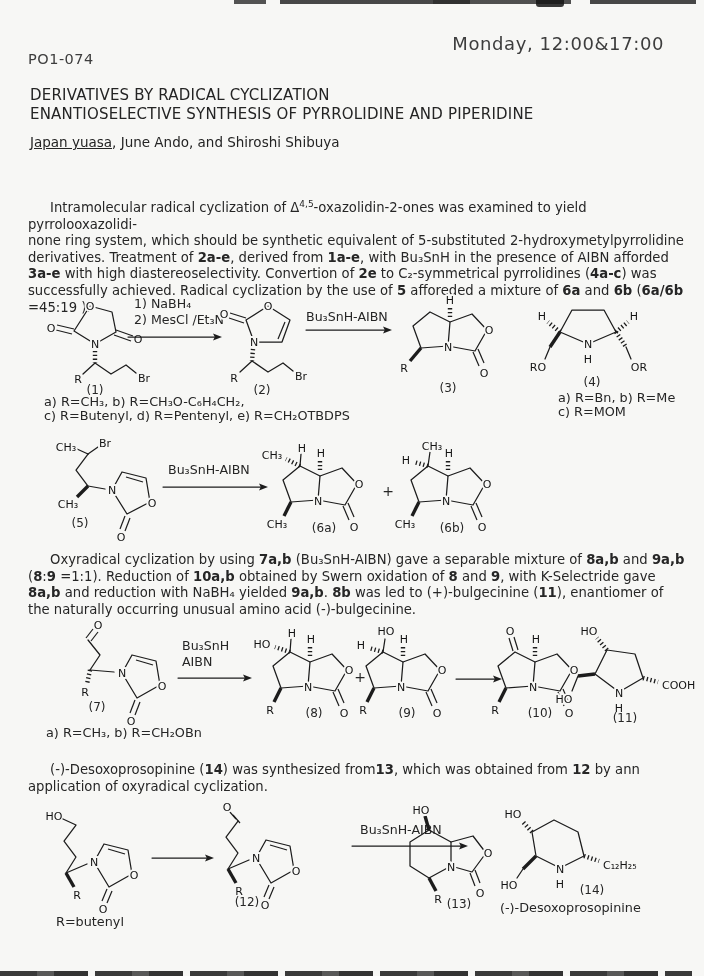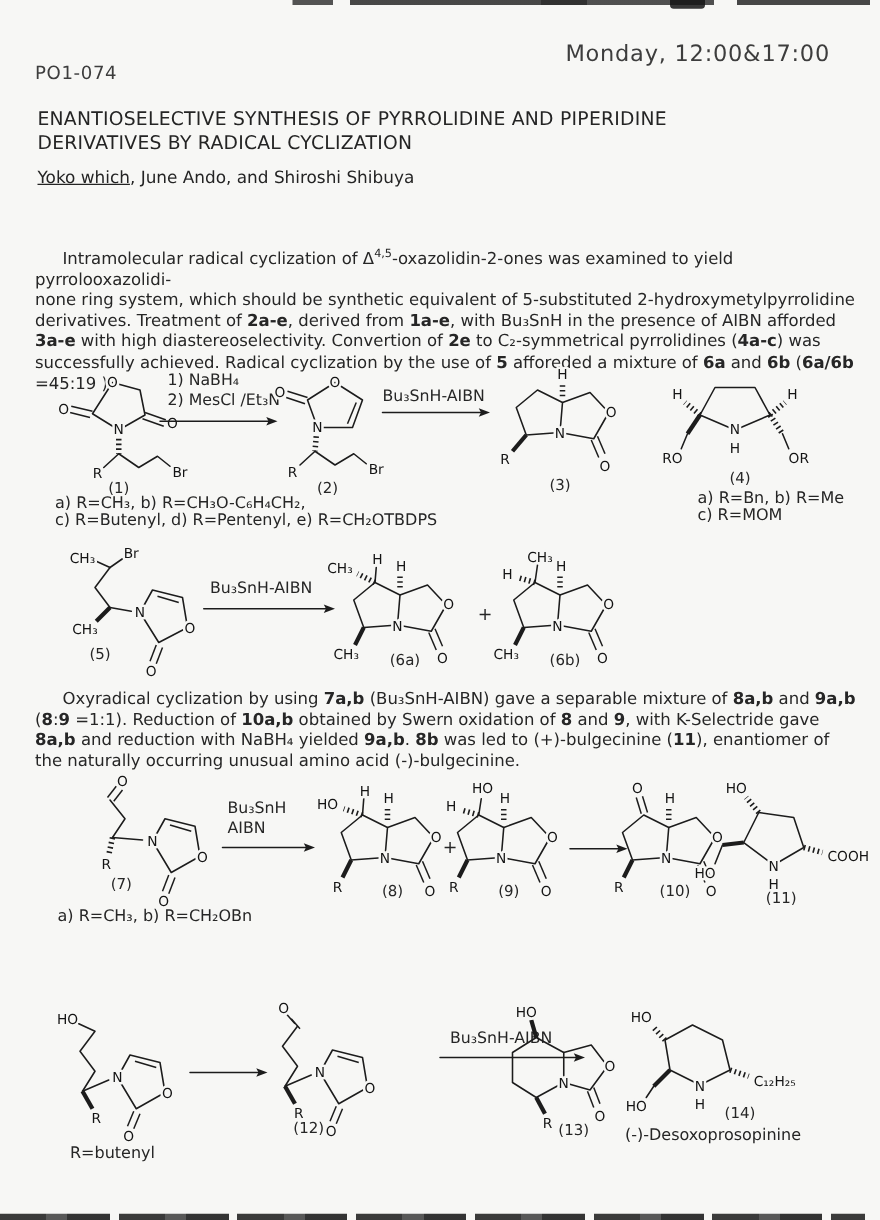--- a/index.html
+++ b/index.html
@@ -40,28 +40,29 @@
 </style>
 </head>
 <body>
 
 <div id="page">
 
   <div class="abs" id="paper-code">PO1-074</div>
   <div class="abs" id="session">Monday, 12:00&amp;17:00</div>
 
   <div class="abs" id="title">
+    <div>DERIVATIVES BY RADICAL CYCLIZATION</div>
     <div>ENANTIOSELECTIVE SYNTHESIS OF PYRROLIDINE AND PIPERIDINE</div>
-    <div>DERIVATIVES BY RADICAL CYCLIZATION</div>
   </div>
 
-  <div class="abs" id="authors"><span style="text-decoration: underline;">Yoko which</span><span>, June Ando, and Shiroshi Shibuya</span></div>
+  <div class="abs" id="authors"><span style="text-decoration: underline;">Japan yuasa</span><span>, June Ando, and Shiroshi Shibuya</span></div>
 
   <div class="abs para" id="p1"><span>Intramolecular radical cyclization of  Δ</span><sup>4,5</sup><span>-oxazolidin-2-ones was examined to yield pyrrolooxazolidi-</span><br><span>none ring system, which should be synthetic equivalent  of 5-substituted 2-hydroxymetylpyrrolidine</span><br><span>derivatives.  Treatment of </span><span style="font-weight: bold;">2a-e</span><span>, derived from </span><span style="font-weight: bold;">1a-e</span><span>, with Bu₃SnH in the presence of AIBN afforded</span><br><span style="font-weight: bold;">3a-e</span><span> with high diastereoselectivity. Convertion of </span><span style="font-weight: bold;">2e</span><span> to C₂-symmetrical pyrrolidines (</span><span style="font-weight: bold;">4a-c</span><span>) was</span><br><span>successfully achieved. Radical cyclization by the use of </span><span style="font-weight: bold;">5</span><span> afforeded a mixture of </span><span style="font-weight: bold;">6a</span><span> and </span><span style="font-weight: bold;">6b</span><span> (</span><span style="font-weight: bold;">6a/6b</span><br><span>=45:19 ).</span></div>
   <div class="abs para" id="p2"><span>Oxyradical cyclization by using </span><span style="font-weight: bold;">7a,b</span><span> (Bu₃SnH-AIBN) gave a separable mixture of </span><span style="font-weight: bold;">8a,b</span><span> and </span><span style="font-weight: bold;">9a,b</span><br><span>(</span><span style="font-weight: bold;">8</span><span>:</span><span style="font-weight: bold;">9</span><span> =1:1).  Reduction of </span><span style="font-weight: bold;">10a,b</span><span> obtained by Swern oxidation of </span><span style="font-weight: bold;">8</span><span> and </span><span style="font-weight: bold;">9</span><span>, with K-Selectride gave</span><br><span style="font-weight: bold;">8a,b</span><span> and  reduction with NaBH₄ yielded </span><span style="font-weight: bold;">9a,b</span><span>.   </span><span style="font-weight: bold;">8b</span><span> was led to (+)-bulgecinine (</span><span style="font-weight: bold;">11</span><span>), enantiomer of</span><br><span>the naturally occurring unusual amino acid (-)-bulgecinine.</span></div>
+  <div class="abs para" id="p3"><span>(-)-Desoxoprosopinine (</span><span style="font-weight: bold;">14</span><span>) was synthesized from</span><span style="font-weight: bold;">13</span><span>, which was obtained  from </span><span style="font-weight: bold;">12</span><span> by  ann</span><br><span>application of oxyradical cyclization.</span></div>
 
   <svg style="top:292px" width="704" height="140" viewBox="0 0 704 140">
     <g>
       <path class="bond" d="M 90 14 L 112 20 L 116 40 L 95 52 L 74 39 Z"></path>
       <line class="dbl" x1="74" y1="37" x2="57" y2="33"></line>
         <line class="dbl" x1="72" y1="42" x2="56" y2="38"></line>
       <line class="dbl" x1="116" y1="38" x2="133" y2="44"></line>
         <line class="dbl" x1="114" y1="43" x2="131" y2="49"></line>
       <text class="atom" x="90" y="14">O</text>
       <text class="atom" x="51" y="36">O</text>

